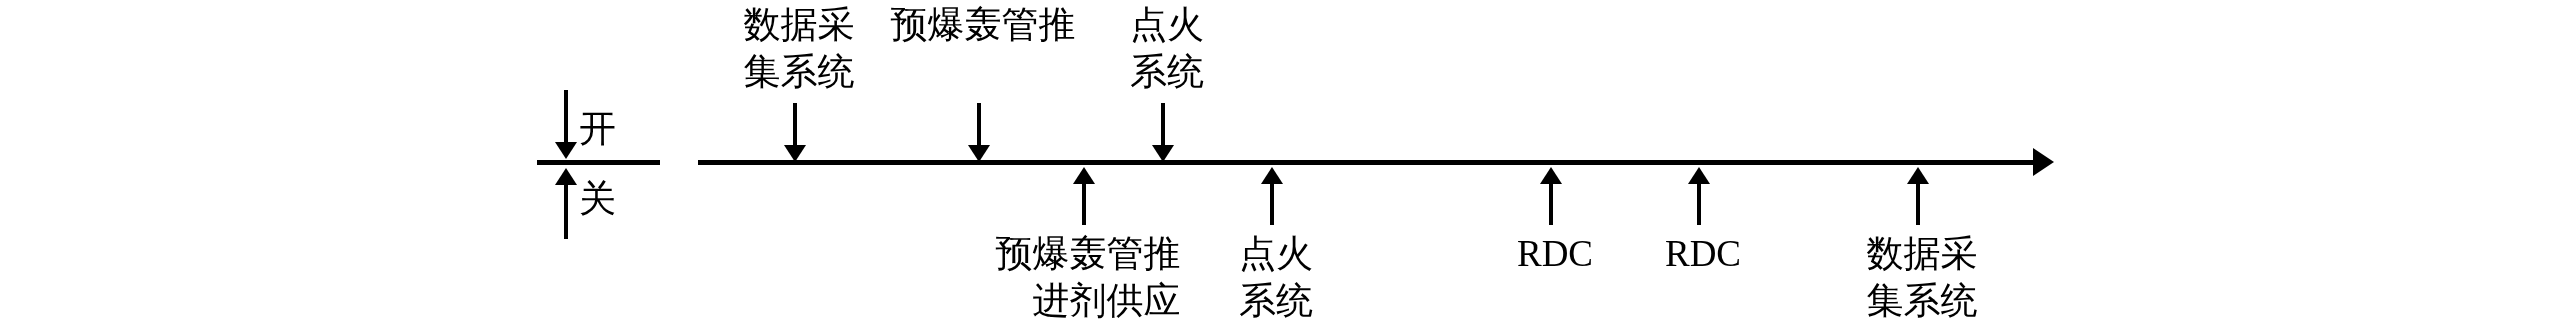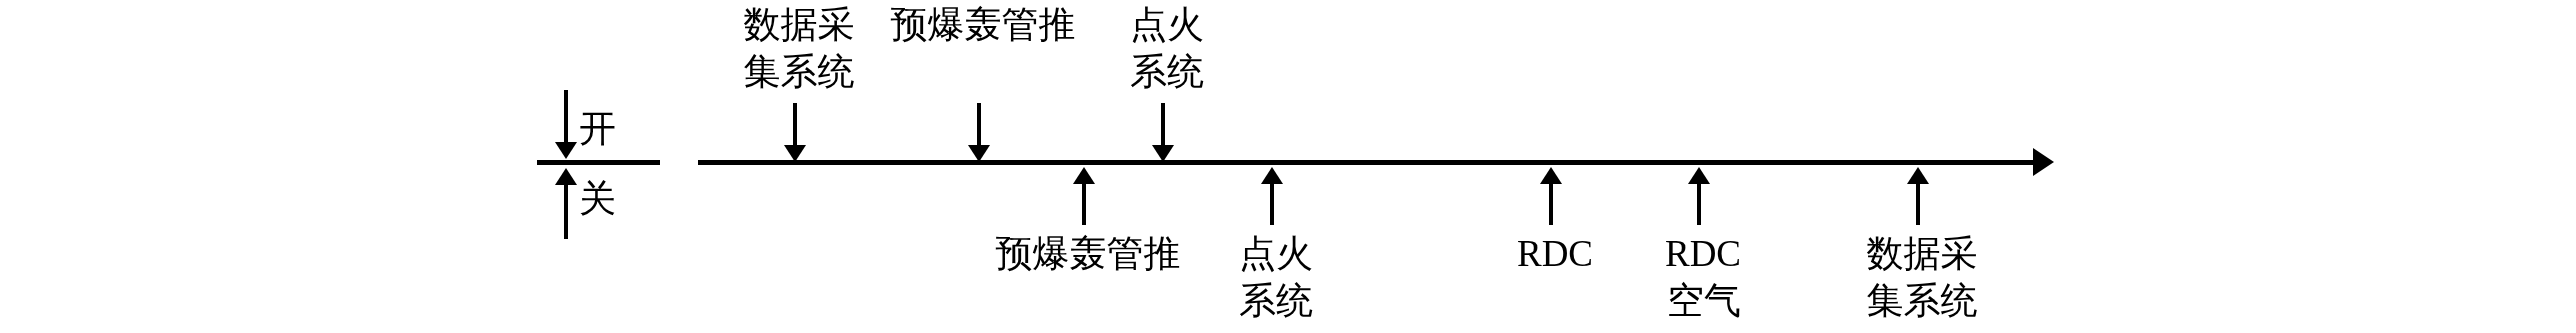--- a/index.html
+++ b/index.html
@@ -128,20 +128,21 @@
     </div>
   </div>
 
   <div class="event off ev-off-1">
     <div class="arr">
       <div class="head-up"></div>
       <div class="shaft"></div>
     </div>
     <div class="lab">
       <div>预爆轰管推</div>
+      <div>进剂供应</div>
     </div>
   </div>
 
   <div class="event off ev-off-2">
     <div class="arr">
       <div class="head-up"></div>
       <div class="shaft"></div>
     </div>
     <div class="lab">
       <div>点火</div>
@@ -159,21 +160,20 @@
     </div>
   </div>
 
   <div class="event off ev-off-4">
     <div class="arr">
       <div class="head-up"></div>
       <div class="shaft"></div>
     </div>
     <div class="lab">
       <div>RDC</div>
-      <div>空气</div>
     </div>
   </div>
 
   <div class="event off ev-off-5">
     <div class="arr">
       <div class="head-up"></div>
       <div class="shaft"></div>
     </div>
     <div class="lab">
       <div>数据采</div>

